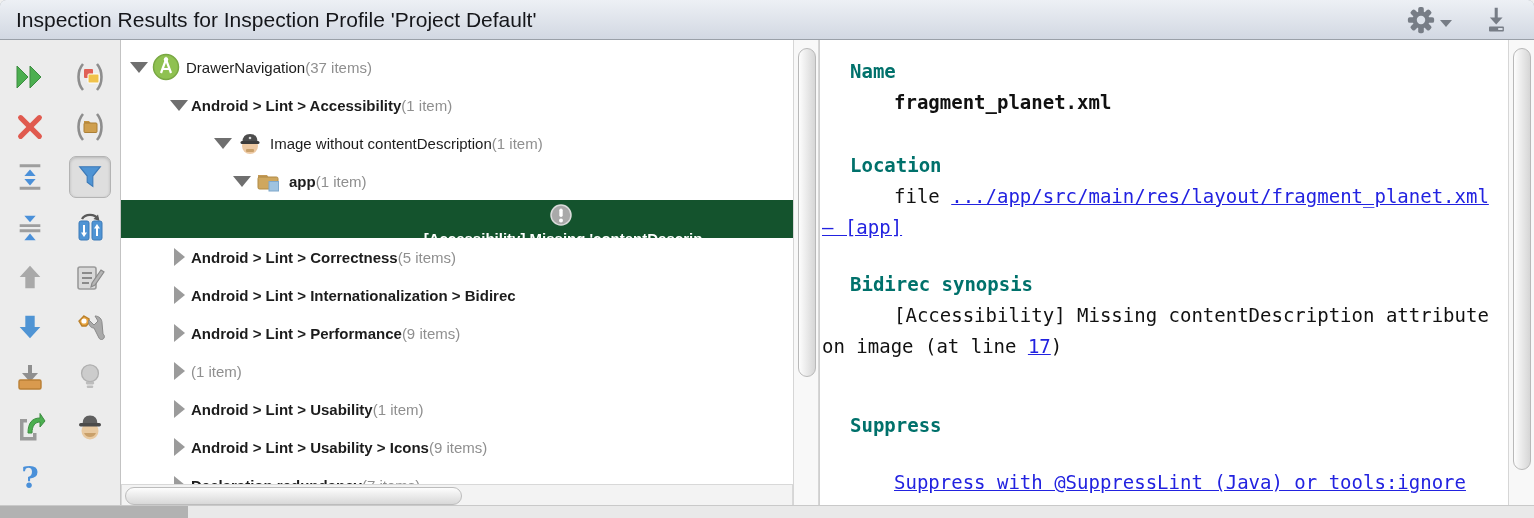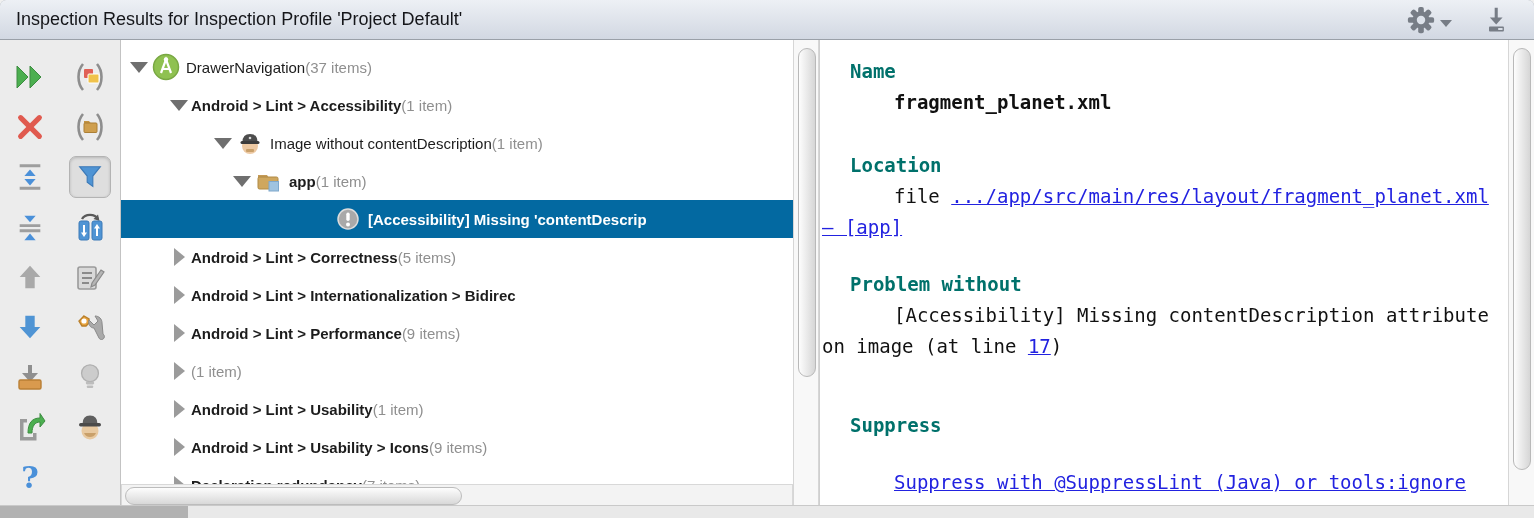--- a/index.html
+++ b/index.html
@@ -3,21 +3,21 @@
 <meta charset="utf-8">
 <style>
   html,body{margin:0;padding:0;background:#f0f0f0;}
   .window{position:relative;width:1534px;height:518px;background:#fff;
     font-family:"Liberation Sans",sans-serif;overflow:hidden;
     border-radius:6px 6px 0 0;box-shadow:inset 0 0 0 1px #9aa0a8;}
   
   .titlebar{height:40px;background:linear-gradient(#edf0f5,#d2d8e2);
     border-bottom:1px solid #9aa0a8;display:flex;align-items:center;
     padding:0 16px;box-sizing:border-box;}
-  .title{font-size:18px;color:#15161a;}
+  .title{font-size:21px;color:#15161a;}
   .titlebar-actions{margin-left:auto;display:flex;align-items:center;gap:30px;padding-right:8px;}
   .tb-ic{display:flex;align-items:center;cursor:pointer;}
   .dd-caret{width:0;height:0;border-left:6px solid transparent;border-right:6px solid transparent;
     border-top:7px solid #777d86;margin-left:4px;margin-top:8px;}
   
   .body{display:flex;height:478px;position:relative;}
   
   .toolbar{width:121px;box-sizing:border-box;background:#ececec;border-right:1px solid #c3c3c3;
     display:grid;grid-template-columns:1fr 1fr;grid-auto-rows:50px;padding-top:12px;
     justify-items:center;align-items:center;flex:0 0 121px;}
@@ -25,21 +25,21 @@
     border-radius:7px;box-sizing:border-box;cursor:pointer;}
   .tbtn.selected{background:#dedede;border:1px solid #b3b3b3;box-shadow:inset 0 1px 3px rgba(0,0,0,.18);}
   .help-glyph{font-size:30px;font-weight:bold;color:#4a90d9;font-family:"DejaVu Serif",serif;}
   
   .tree{position:relative;width:672px;flex:0 0 672px;box-sizing:border-box;
     padding-top:8px;overflow:hidden;background:#fff;}
   .trow{height:38px;display:flex;align-items:center;font-size:15px;color:#1c1c1c;
     white-space:nowrap;cursor:pointer;}
   .trow .cnt{color:#8f8f8f;font-weight:400;margin-left:0;}
   .trow.bold .lbl{font-weight:700;}
-  .trow.selected{background:#0369a1;}
+  .trow.selected{background:#14532d;flex-direction:column;}
   .trow.selected .lbl{color:#fff;font-weight:700;}
   .caret{width:24px;flex:0 0 24px;display:flex;justify-content:center;}
   .caret.exp::before{content:"";border-left:9px solid transparent;border-right:9px solid transparent;
     border-top:11px solid #6f6f6f;}
   .caret.col::before{content:"";border-top:9px solid transparent;border-bottom:9px solid transparent;
     border-left:11px solid #9b9b9b;}
   .ticon{width:30px;flex:0 0 30px;display:flex;justify-content:center;align-items:center;margin-right:5px;}
   .lv0{padding-left:6px}.lv1{padding-left:46px}.lv2{padding-left:90px}
   .lv3{padding-left:109px}.lv4{padding-left:212px}
   
@@ -352,21 +352,21 @@
       <div class="vthumb"></div>
     </div>
 
     <div class="details">
       <p class="sect-h">Name</p>
       <p class="para" style="font-weight:bold;">fragment_planet.xml</p>
 
       <p class="sect-h mt-loc">Location</p>
       <p class="para breakall"><span>file </span><a class="lnk">.../app/src/main/res/layout/fragment_planet.xml — [app]</a></p>
 
-      <p class="sect-h mt-syn">Problem without</p>
+      <p class="sect-h mt-syn">Bidirec synopsis</p>
       <p class="para"><span>[Accessibility] Missing contentDescription attribute on image (at line </span><a class="lnk">17</a><span>)</span></p>
 
       <p class="sect-h mt-sup">Suppress</p>
       <p class="para mt-suplink"><a class="lnk">Suppress with @SuppressLint (Java) or tools:ignore (XML)</a></p>
     </div>
 
     <div class="vsb detail-sb">
       <div class="vthumb"></div>
     </div>
 

